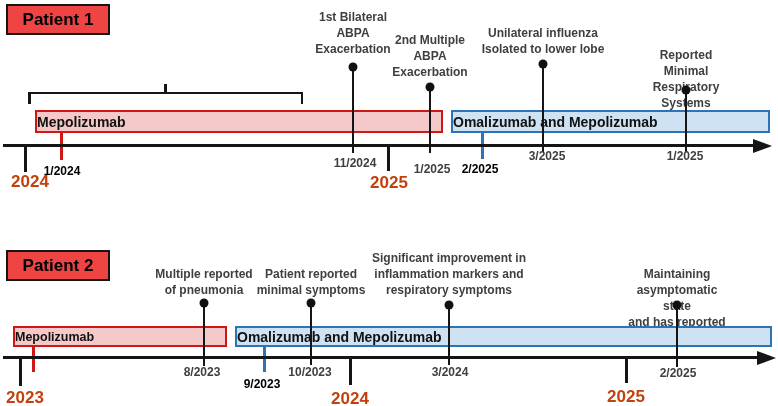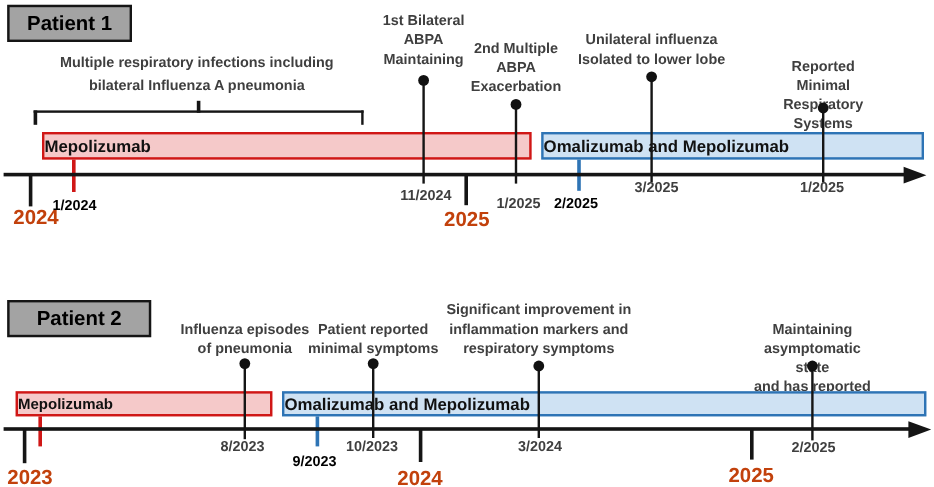--- a/index.html
+++ b/index.html
@@ -3,21 +3,21 @@
 <meta charset="utf-8">
 <style>
   html,body { margin:0; padding:0; background:#ffffff; }
   .stage {
     position:relative; width:778px; height:406px; background:#ffffff;
     font-family:"Liberation Sans","DejaVu Sans",sans-serif; overflow:hidden; color:#111;
   }
   .abs { position:absolute; }
 
   .patient-box {
-    box-sizing:border-box; border:2.5px solid #151515; background:#a3a3a3;
+    box-sizing:border-box; border:2.5px solid #151515; background:#ef4444;
     display:flex; align-items:center; justify-content:center;
     font-weight:bold; font-size:17px; color:#000;
   }
 
   .note {
     transform:translateX(-50%); text-align:center; white-space:pre-line;
     color:var(--text-gray,#3f3f3f); font-weight:600; font-size:12px; line-height:16px;
   }
   .bracket-note { line-height:19px; }
 
@@ -53,32 +53,30 @@
 </style>
 </head>
 <body>
 
 <div class="stage">
 
   <div class="abs patient-box" style="left:6px; top:4px; width:104px; height:31px;">
     <span>Patient 1</span>
   </div>
 
-  <div class="abs note bracket-note" style="left:164px; top:43px;">Multiple respiratory infections including
-bilateral Influenza A pneumonia</div>
 
   <div class="abs bracket" style="left:28px; top:92px; width:275px; height:10px;">
     <div class="bracket-end left"></div>
     <div class="bracket-end right"></div>
     <div class="bracket-mid"></div>
   </div>
 
   <div class="abs note" style="left:353px; top:9px;">1st Bilateral
 ABPA
-Maintaining</div>
+Exacerbation</div>
   <div class="abs note" style="left:430px; top:32px;">2nd Multiple
 ABPA
 Exacerbation</div>
   <div class="abs note" style="left:543px; top:25px;">Unilateral influenza
 Isolated to lower lobe</div>
   <div class="abs note" style="left:686px; top:47px;">Reported Minimal
 Respiratory Systems</div>
 
   <div class="abs bar red bar-label-lg" style="left:35px; top:110px; width:408px; height:23px;">
     <span>Mepolizumab</span>
@@ -107,25 +105,25 @@
   <div class="abs year" style="left:30px;  top:172px;">2024</div>
   <div class="abs year" style="left:389px; top:173px;">2025</div>
 
   <div class="abs date bold" style="left:62px;  top:164px;">1/2024</div>
   <div class="abs date gray" style="left:355px; top:156px;">11/2024</div>
   <div class="abs date gray" style="left:432px; top:162px;">1/2025</div>
   <div class="abs date bold" style="left:480px; top:162px;">2/2025</div>
   <div class="abs date gray" style="left:547px; top:149px;">3/2025</div>
   <div class="abs date gray" style="left:685px; top:149px;">1/2025</div>
 
-  <div class="abs patient-box" style="left:6px; top:250px; width:120px; height:31px;">
+  <div class="abs patient-box" style="left:6px; top:250px; width:104px; height:31px;">
     <span>Patient 2</span>
   </div>
 
-  <div class="abs note" style="left:204px; top:266px;">Influenza episodes
+  <div class="abs note" style="left:204px; top:266px;">Multiple reported
 of pneumonia</div>
   <div class="abs note" style="left:449px; top:250px;">Significant improvement in
 inflammation markers and
 respiratory symptoms</div>
   <div class="abs note" style="left:311px; top:266px;">Patient reported
 minimal symptoms</div>
   <div class="abs note" style="left:677px; top:266px;">Maintaining asymptomatic state
 and has reported no side effects</div>
 
   <div class="abs bar red bar-label-sm" style="left:13px; top:326px; width:214px; height:21px;">

